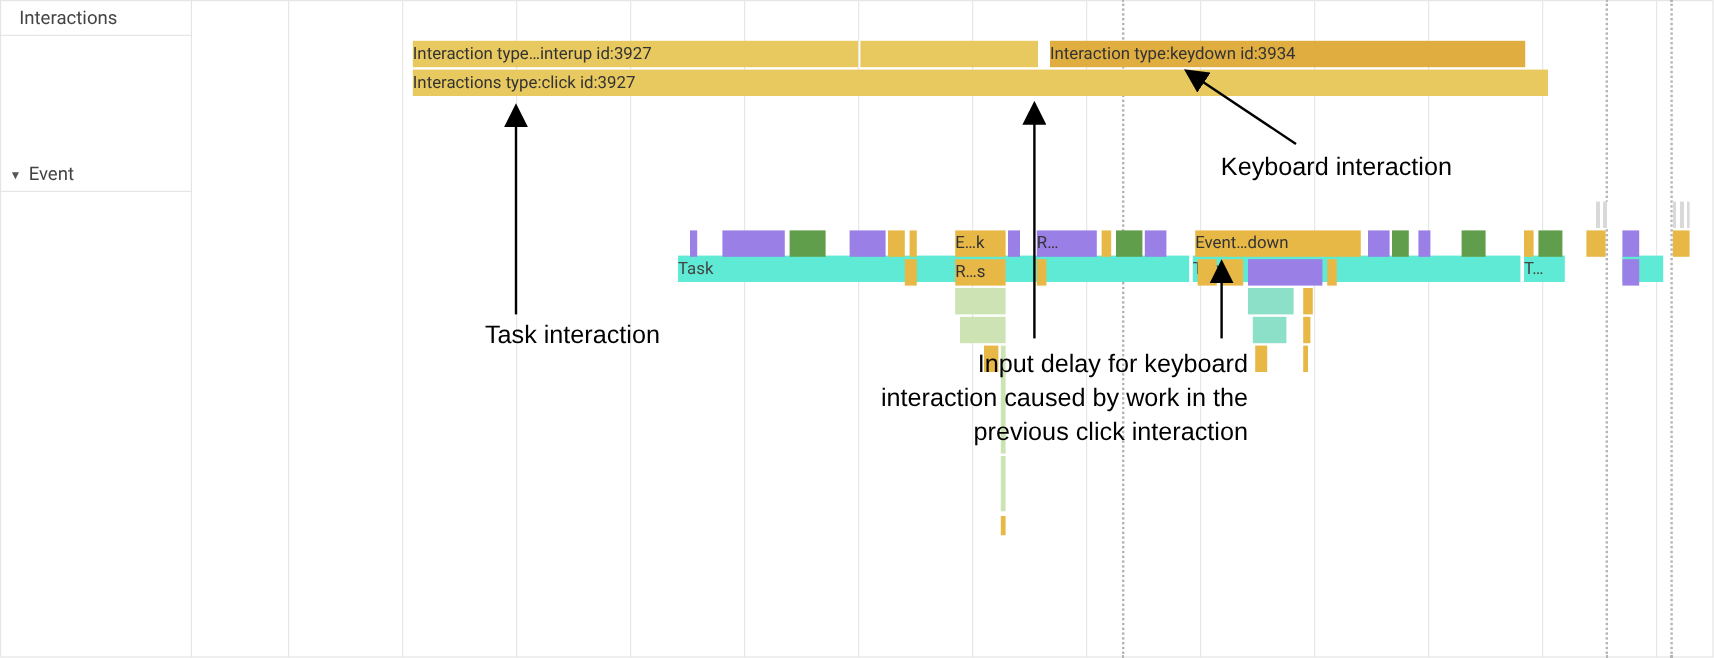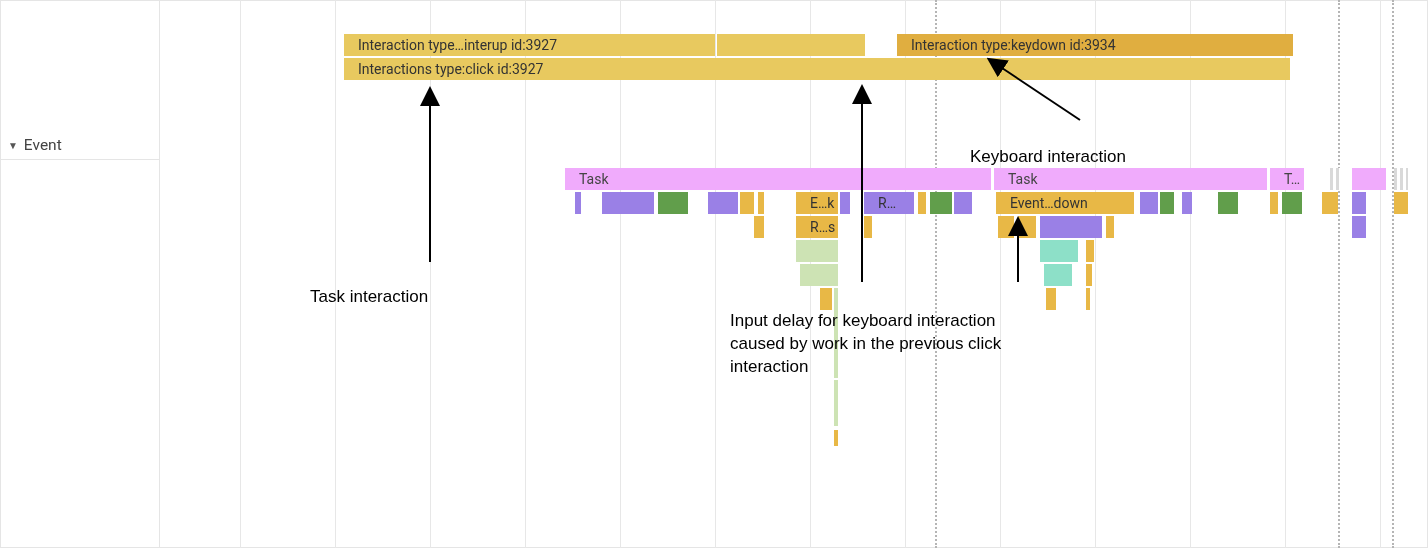--- a/index.html
+++ b/index.html
@@ -69,29 +69,30 @@
   .row {
     position: absolute;
     left: 0; right: 0;
     height: 22px;
   }
   .ev {
     position: absolute;
     height: 22px;
     font-size: 14px;
     line-height: 22px;
-    padding: 0 14px;
+    padding: 0 0;
     white-space: nowrap;
     overflow: hidden;
     color: #333;
   }
   .ev.nolabel { padding: 0; }
   .task-gray {
-    background: #f0abfc;
+    background: #5eead4;
     color: #444;
+    margin-top: 45px;
   }
   .int-yellow {
     background: #e8c95f;
   }
   .int-ochre {
     background: #e0ae40;
   }
   .ev-orange { background: #e8b846; }
   .ev-purple { background: #9a80e6; }
   .ev-green  { background: #619e4b; }
@@ -101,41 +102,43 @@
     background: repeating-linear-gradient(
       to right,
       #d9d9d9 0, #d9d9d9 3px,
       #ffffff 3px, #ffffff 6px
     );
   }
   
   .anno {
     position: absolute;
     font-family: sans-serif;
-    font-size: 17px;
+    font-size: 21px;
     color: #000;
-    text-align: left;
+    text-align: right;
     line-height: 1.35;
     pointer-events: none;
-    margin-top: 20px;
   }
   svg.anno-arrows {
     position: absolute;
     inset: 0;
     width: 100%;
     height: 100%;
     pointer-events: none;
   }
 </style>
 </head>
 <body>
 
 <div class="panel-border"></div>
 
 <div class="labels-col">
+  <div class="track-label" style="top:0px;">
+    <span>Interactions</span>
+  </div>
   <div class="track-label track-label-main" style="top:130px;">
     <span class="disclosure">▼</span>
     <span>Event</span>
   </div>
 </div>
 
 <div class="timeline">
 
   <div class="grid-line" style="left:80px"></div>
   <div class="grid-line" style="left:175px"></div>
@@ -152,21 +155,21 @@
   <div class="grid-line" style="left:1220px"></div>
 
   <div class="vdash" style="left:775px"></div>
   <div class="vdash" style="left:1178px"></div>
   <div class="vdash" style="left:1232px"></div>
 
   <div class="ev int-yellow" style="top:34px; left:184px; width:371px;">
     <span>Interaction type…interup id:3927</span>
   </div>
   <div class="ev int-yellow nolabel" style="top:34px; left:557px; width:148px;"></div>
-  <div class="ev int-ochre" style="top:34px; left:737px; width:396px;">
+  <div class="ev int-ochre" style="top:34px; left:715px; width:396px;">
     <span>Interaction type:keydown id:3934</span>
   </div>
 
   <div class="ev int-yellow" style="top:58px; left:184px; width:946px;">
     <span>Interactions type:click id:3927</span>
   </div>
 
   <div class="row" style="top:168px;">
     <div class="ev task-gray" style="left:405px; width:426px;"><span>Task</span></div>
     <div class="ev task-gray" style="left:834px; width:273px;"><span>Task</span></div>

